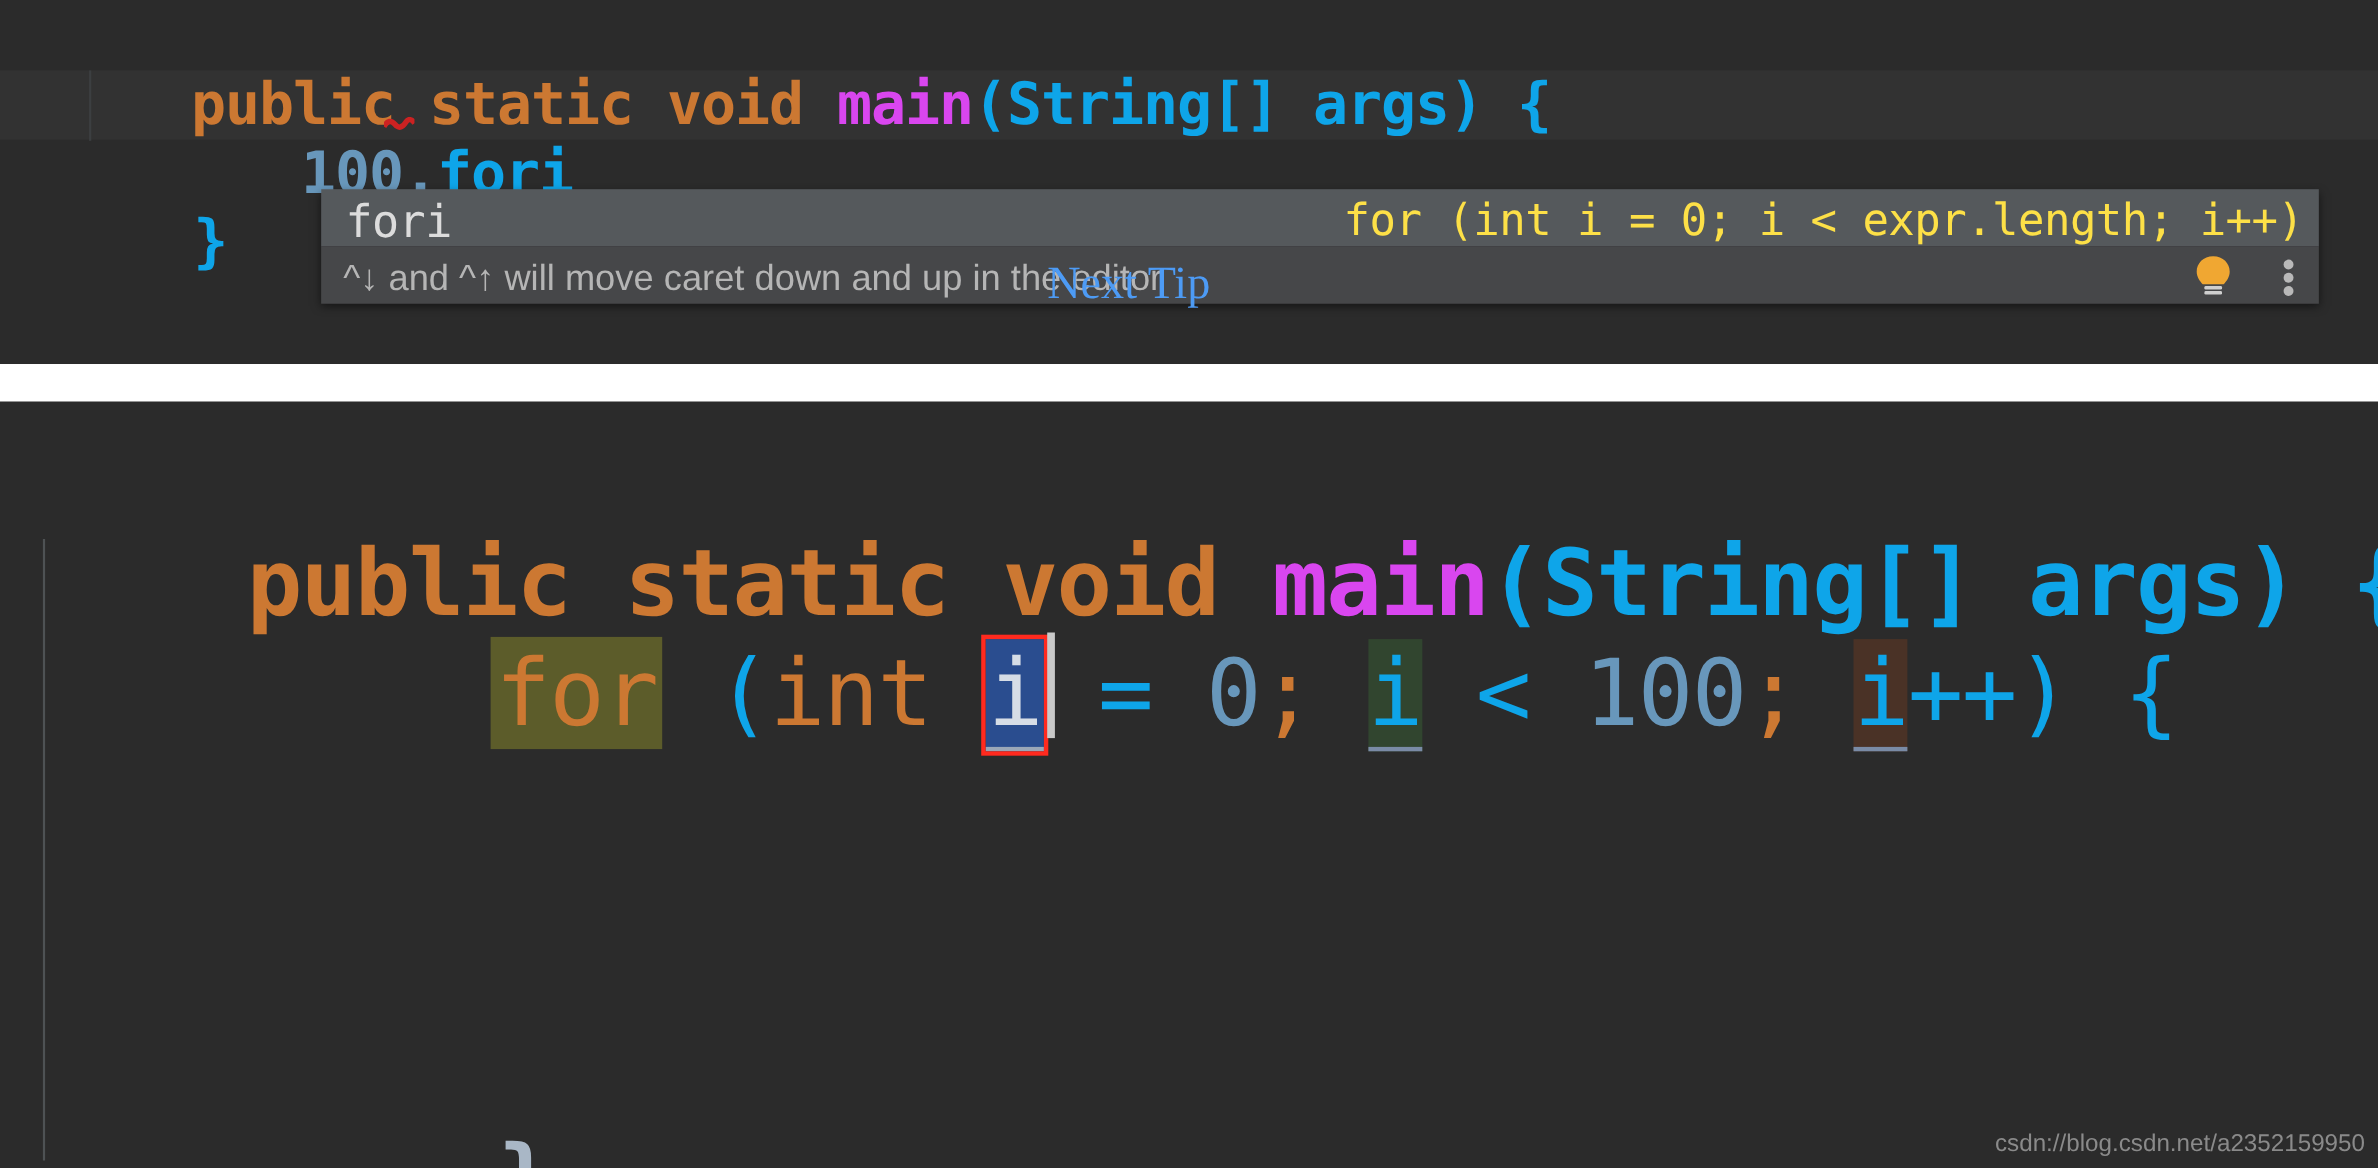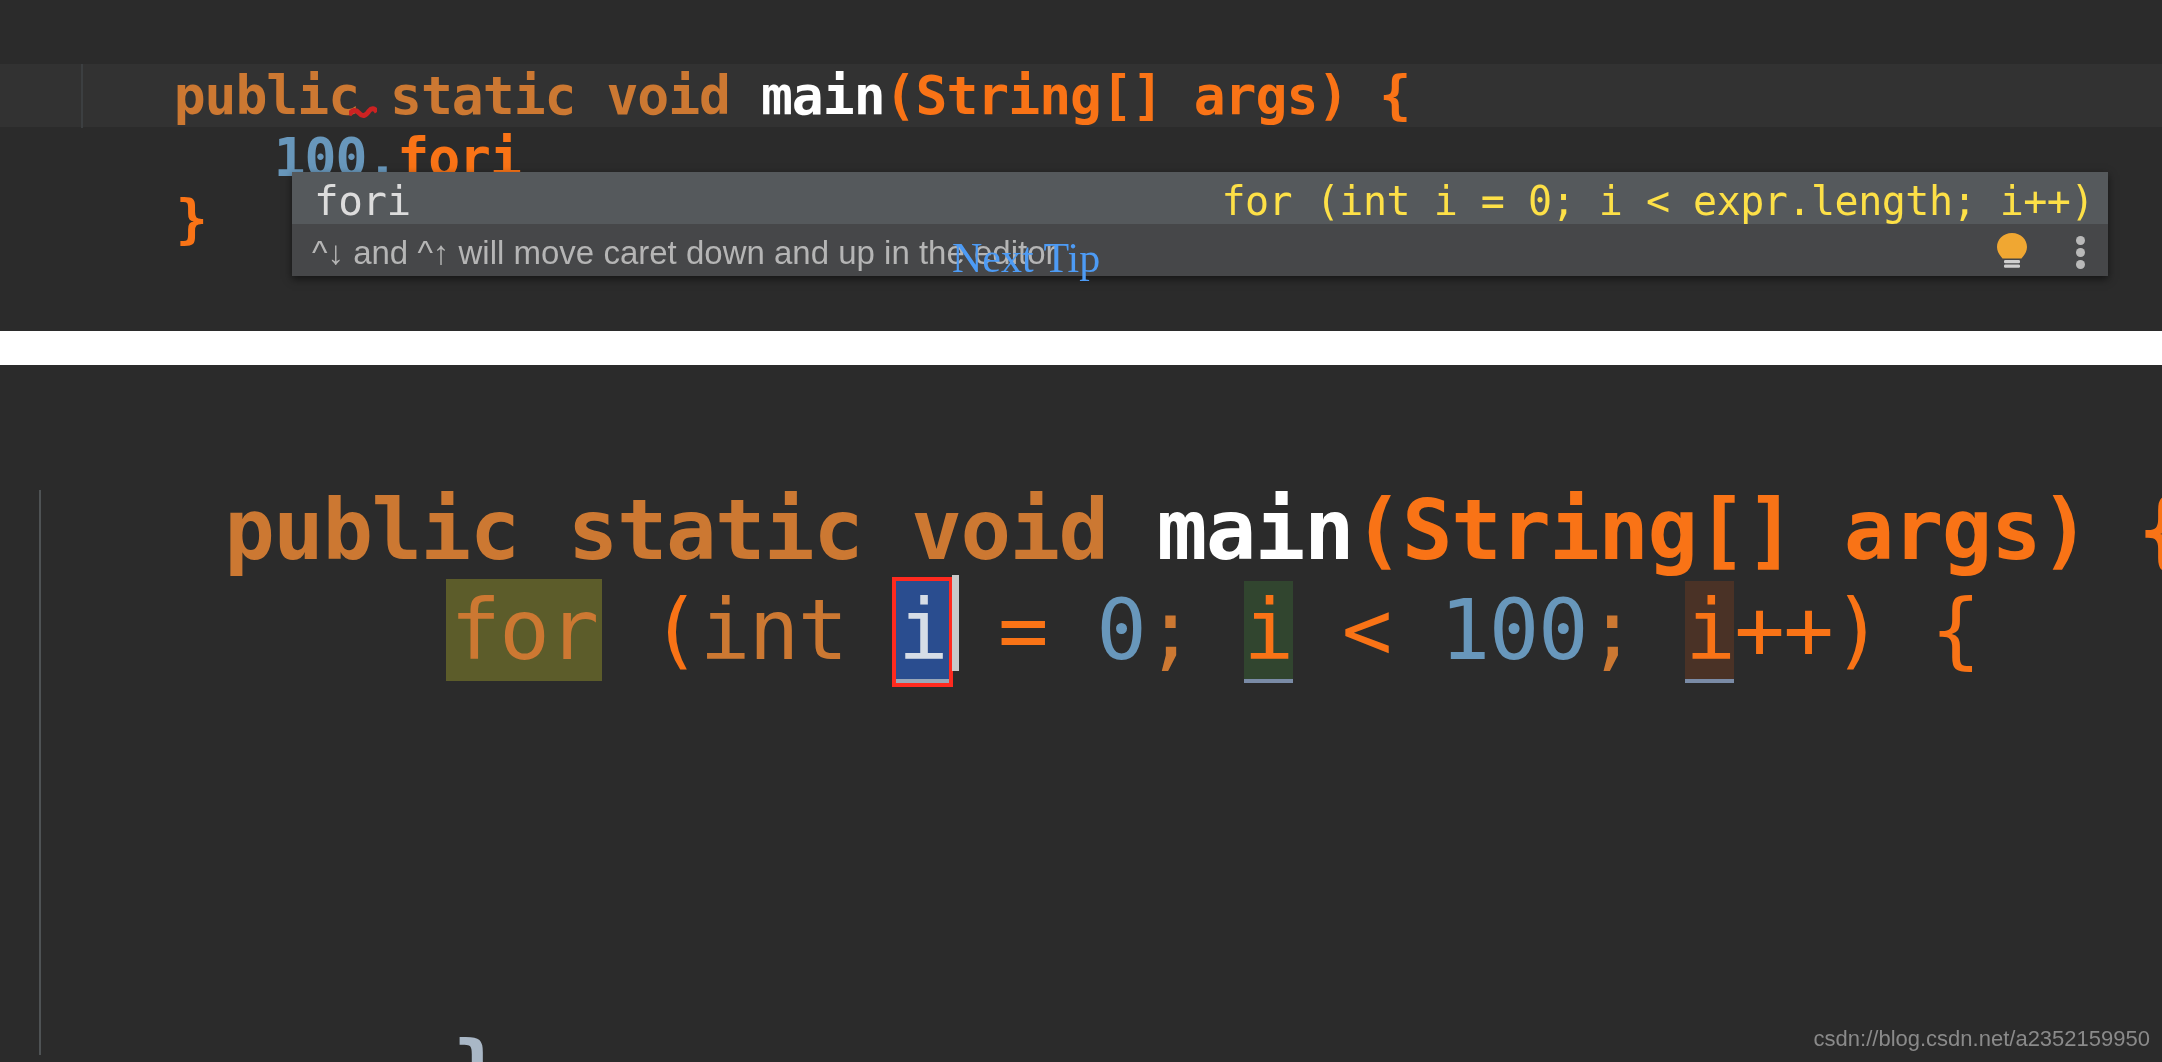--- a/index.html
+++ b/index.html
@@ -24,22 +24,22 @@
   .code-line{
     position:absolute;white-space:pre;
     font-family:"DejaVu Sans Mono","Liberation Mono",monospace;
     font-weight:bold;
   }
   #top-line-1{left:50px;top:4px;font-size:53px;letter-spacing:-1px;}
   #top-line-2{left:150px;top:66px;font-size:53px;letter-spacing:-1px;}
   #top-line-3{left:52px;top:128px;font-size:53px;letter-spacing:-1px;}
 
   .kw{color:#cc7832;}          
-  .mname{color:#ffffff;}       
-  .plain{color:#f97316;}       
+  .mname{color:#d946ef;}       
+  .plain{color:#0ea5e9;}       
   .num{color:#6897bb;}
 
   
   #error-squiggle{
     position:absolute;left:349px;top:106px;width:28px;height:14px;
     overflow:hidden;
   }
   #error-squiggle svg{display:block;}
 
   

